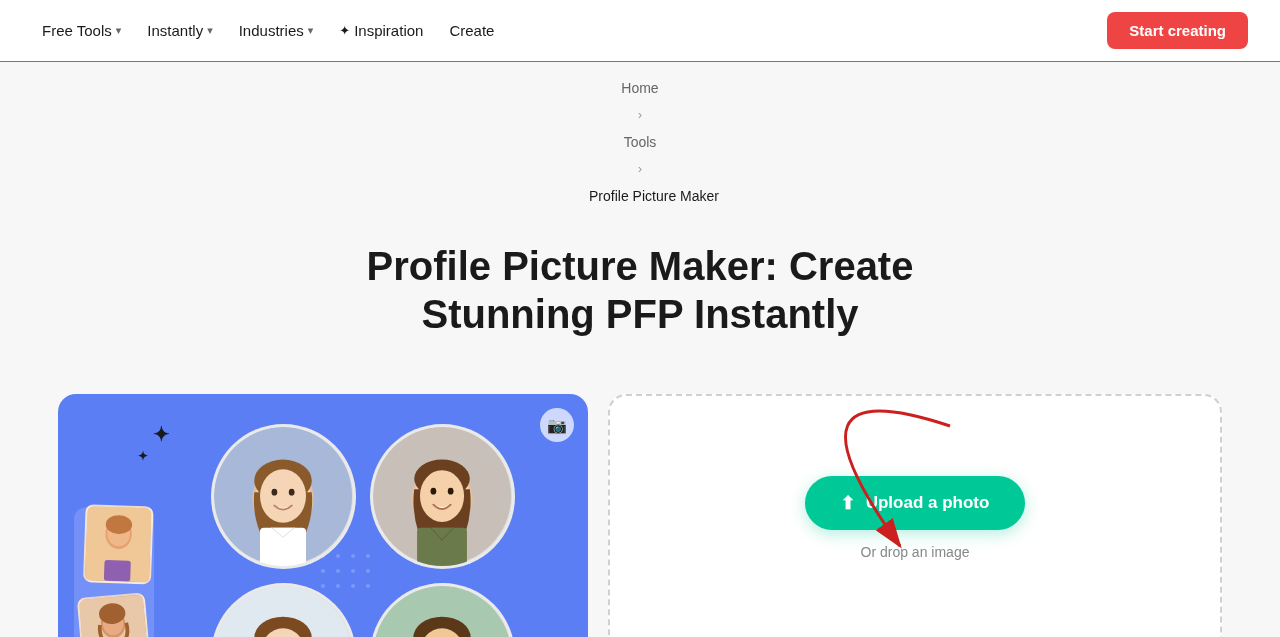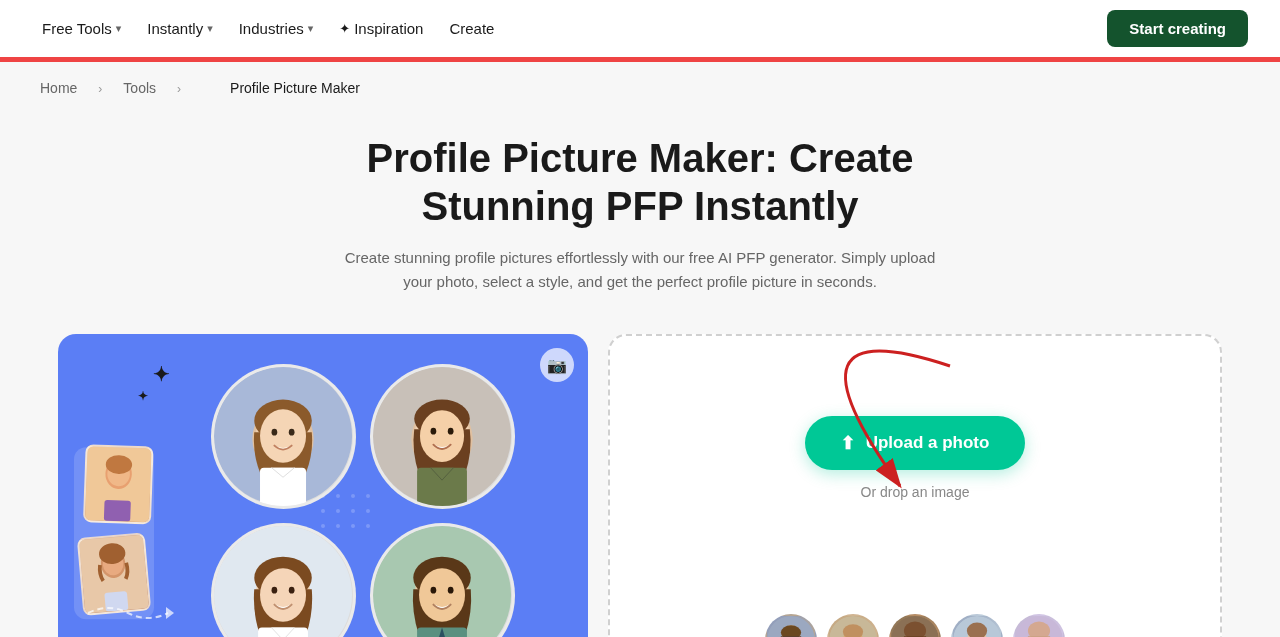--- a/index.html
+++ b/index.html
@@ -1,55 +1,55 @@
 <!DOCTYPE html>
 <html><head>
   <meta charset="utf-8">
   <style>
     * { box-sizing: border-box; margin: 0; padding: 0; }
     body { font-family: -apple-system, BlinkMacSystemFont, 'Segoe UI', sans-serif; background: #f7f7f7; color: #1a1a1a; }
 
     
     .navbar {
       background: #fff;
-      border-bottom: 5px solid #ef4444;
+      border-bottom: 1px solid #ef4444;
       display: flex;
       align-items: center;
       justify-content: space-between;
       padding: 0 32px;
       height: 62px;
     }
     .nav-left { display: flex; align-items: center; gap: 6px; }
     .nav-item {
       display: flex; align-items: center; gap: 4px;
       font-size: 15px; font-weight: 500; color: #1a1a1a;
       padding: 8px 10px;
       cursor: pointer;
       border-radius: 6px;
       white-space: nowrap;
     }
     .nav-item .chevron { font-size: 11px; color: #666; }
     .nav-item .spark { font-size: 13px; color: #1a1a1a; }
     .start-creating-btn {
-      background: #14532d;
+      background: #ef4444;
       color: #fff;
       border: none;
       border-radius: 8px;
       padding: 10px 22px;
       font-size: 15px;
       font-weight: 600;
       cursor: pointer;
       white-space: nowrap;
     }
 
     
     .breadcrumb {
-      display: flex; align-items: flex-end; gap: 21px;
+      display: flex; align-items: center; gap: 12px;
       padding: 18px 40px 10px;
-      font-size: 14px; color: #666;
+      font-size: 14px; color: #666; flex-direction: column;
     }
     .breadcrumb a { color: #666; text-decoration: none; }
     .breadcrumb .sep { color: #999; font-size: 12px; }
     .breadcrumb .current { color: #1a1a1a; font-weight: 500; margin-left: 28px; }
 
     
     .hero {
       text-align: center;
       padding: 20px 20px 30px;
     }
@@ -288,21 +288,20 @@
 <div class="breadcrumb">
   <a href="#">Home</a>
   <span class="sep">›</span>
   <a href="#">Tools</a>
   <span class="sep">›</span>
   <span class="current">Profile Picture Maker</span>
 </div>
 
 <div class="hero">
   <h1>Profile Picture Maker: Create Stunning PFP Instantly</h1>
-  <p>Create stunning profile pictures effortlessly with our free AI PFP generator. Simply upload your photo, select a style, and get the perfect profile picture in seconds.</p>
 </div>
 
 <div class="main-content">
 
   <div class="left-panel">
 
     <div class="floating-card">
       <div class="mini-photo2">
         <svg viewBox="0 0 68 78" style="width:100%;height:100%;position:absolute;top:0;left:0;">
           <rect width="68" height="78" fill="#f0c898"></rect>

